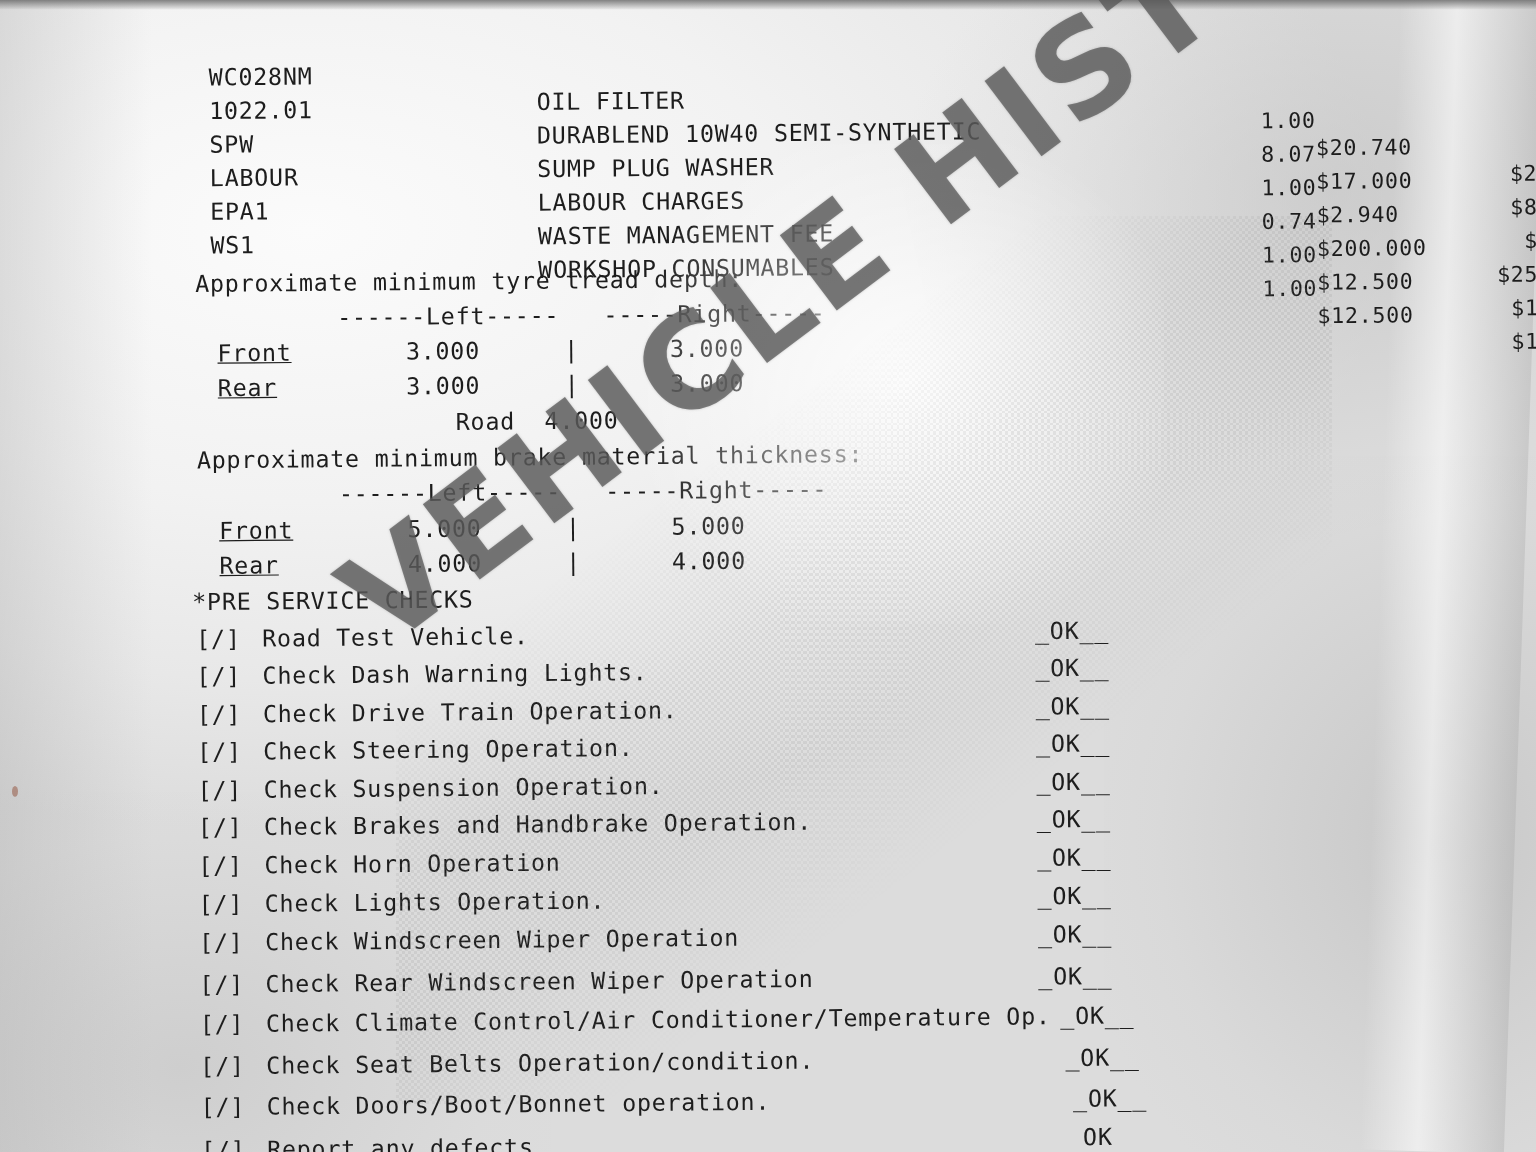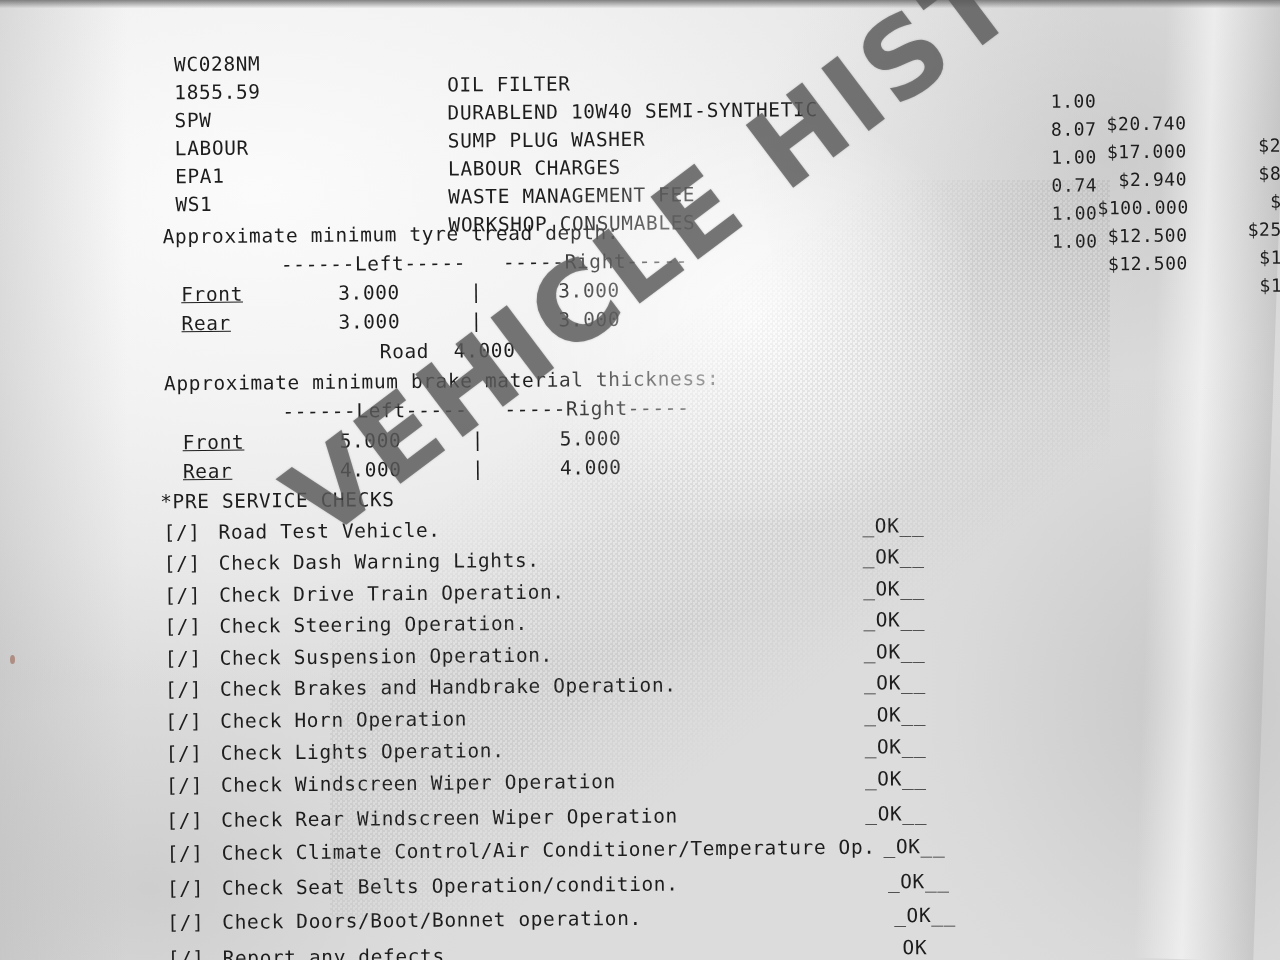--- a/index.html
+++ b/index.html
@@ -84,21 +84,21 @@
 
   .line {
     position: absolute;
     white-space: pre;
   }
 
   
   .parts-row .code { position: absolute; left: 178px; }
   .parts-row .desc { position: absolute; left: 451px; }
   .parts-row .qty  { position: absolute; left: 1040px; text-align: right; width: 60px; }
-  .parts-row .rate { position: absolute; left: 1100px; text-align: right; width: 90px; }
+  .parts-row .rate { position: absolute; left: 1100px; width: 90px; }
   .parts-row .amt  { position: absolute; left: 1240px; text-align: right; width: 90px; }
   .parts-row .qty, .parts-row .rate, .parts-row .amt { font-size: 18px; }
 
   .section-title { left: 165px; }
   .col-head { left: 283px; }
   .meas-label { left: 183px; text-decoration: underline; }
   .meas-left  { left: 340px; }
   .meas-bar   { left: 472px; }
   .meas-right { left: 560px; }
   .spare      { left: 381px; }
@@ -168,38 +168,38 @@
 
     <div>
       <div class="line parts-row" style="top:27px; left:0; width:1280px;">
         <span class="code">WC028NM</span>
         <span class="desc">OIL FILTER</span>
         <span class="qty">1.00</span>
         <span class="rate">$20.740</span>
         <span class="amt">$20.74</span>
       </div>
       <div class="line parts-row" style="top:55px; left:0; width:1280px;">
-        <span class="code">1855.59</span>
+        <span class="code">1022.01</span>
         <span class="desc">DURABLEND 10W40 SEMI-SYNTHETIC</span>
         <span class="qty">8.07</span>
         <span class="rate">$17.000</span>
         <span class="amt">$85.00</span>
       </div>
       <div class="line parts-row" style="top:83px; left:0; width:1280px;">
         <span class="code">SPW</span>
         <span class="desc">SUMP PLUG WASHER</span>
         <span class="qty">1.00</span>
         <span class="rate">$2.940</span>
         <span class="amt">$4.65</span>
       </div>
       <div class="line parts-row" style="top:111px; left:0; width:1280px;">
         <span class="code">LABOUR</span>
         <span class="desc">LABOUR CHARGES</span>
         <span class="qty">0.74</span>
-        <span class="rate">$100.000</span>
+        <span class="rate">$200.000</span>
         <span class="amt">$255.00</span>
       </div>
       <div class="line parts-row" style="top:139px; left:0; width:1280px;">
         <span class="code">EPA1</span>
         <span class="desc">WASTE MANAGEMENT FEE</span>
         <span class="qty">1.00</span>
         <span class="rate">$12.500</span>
         <span class="amt">$12.50</span>
       </div>
       <div class="line parts-row" style="top:167px; left:0; width:1280px;">

